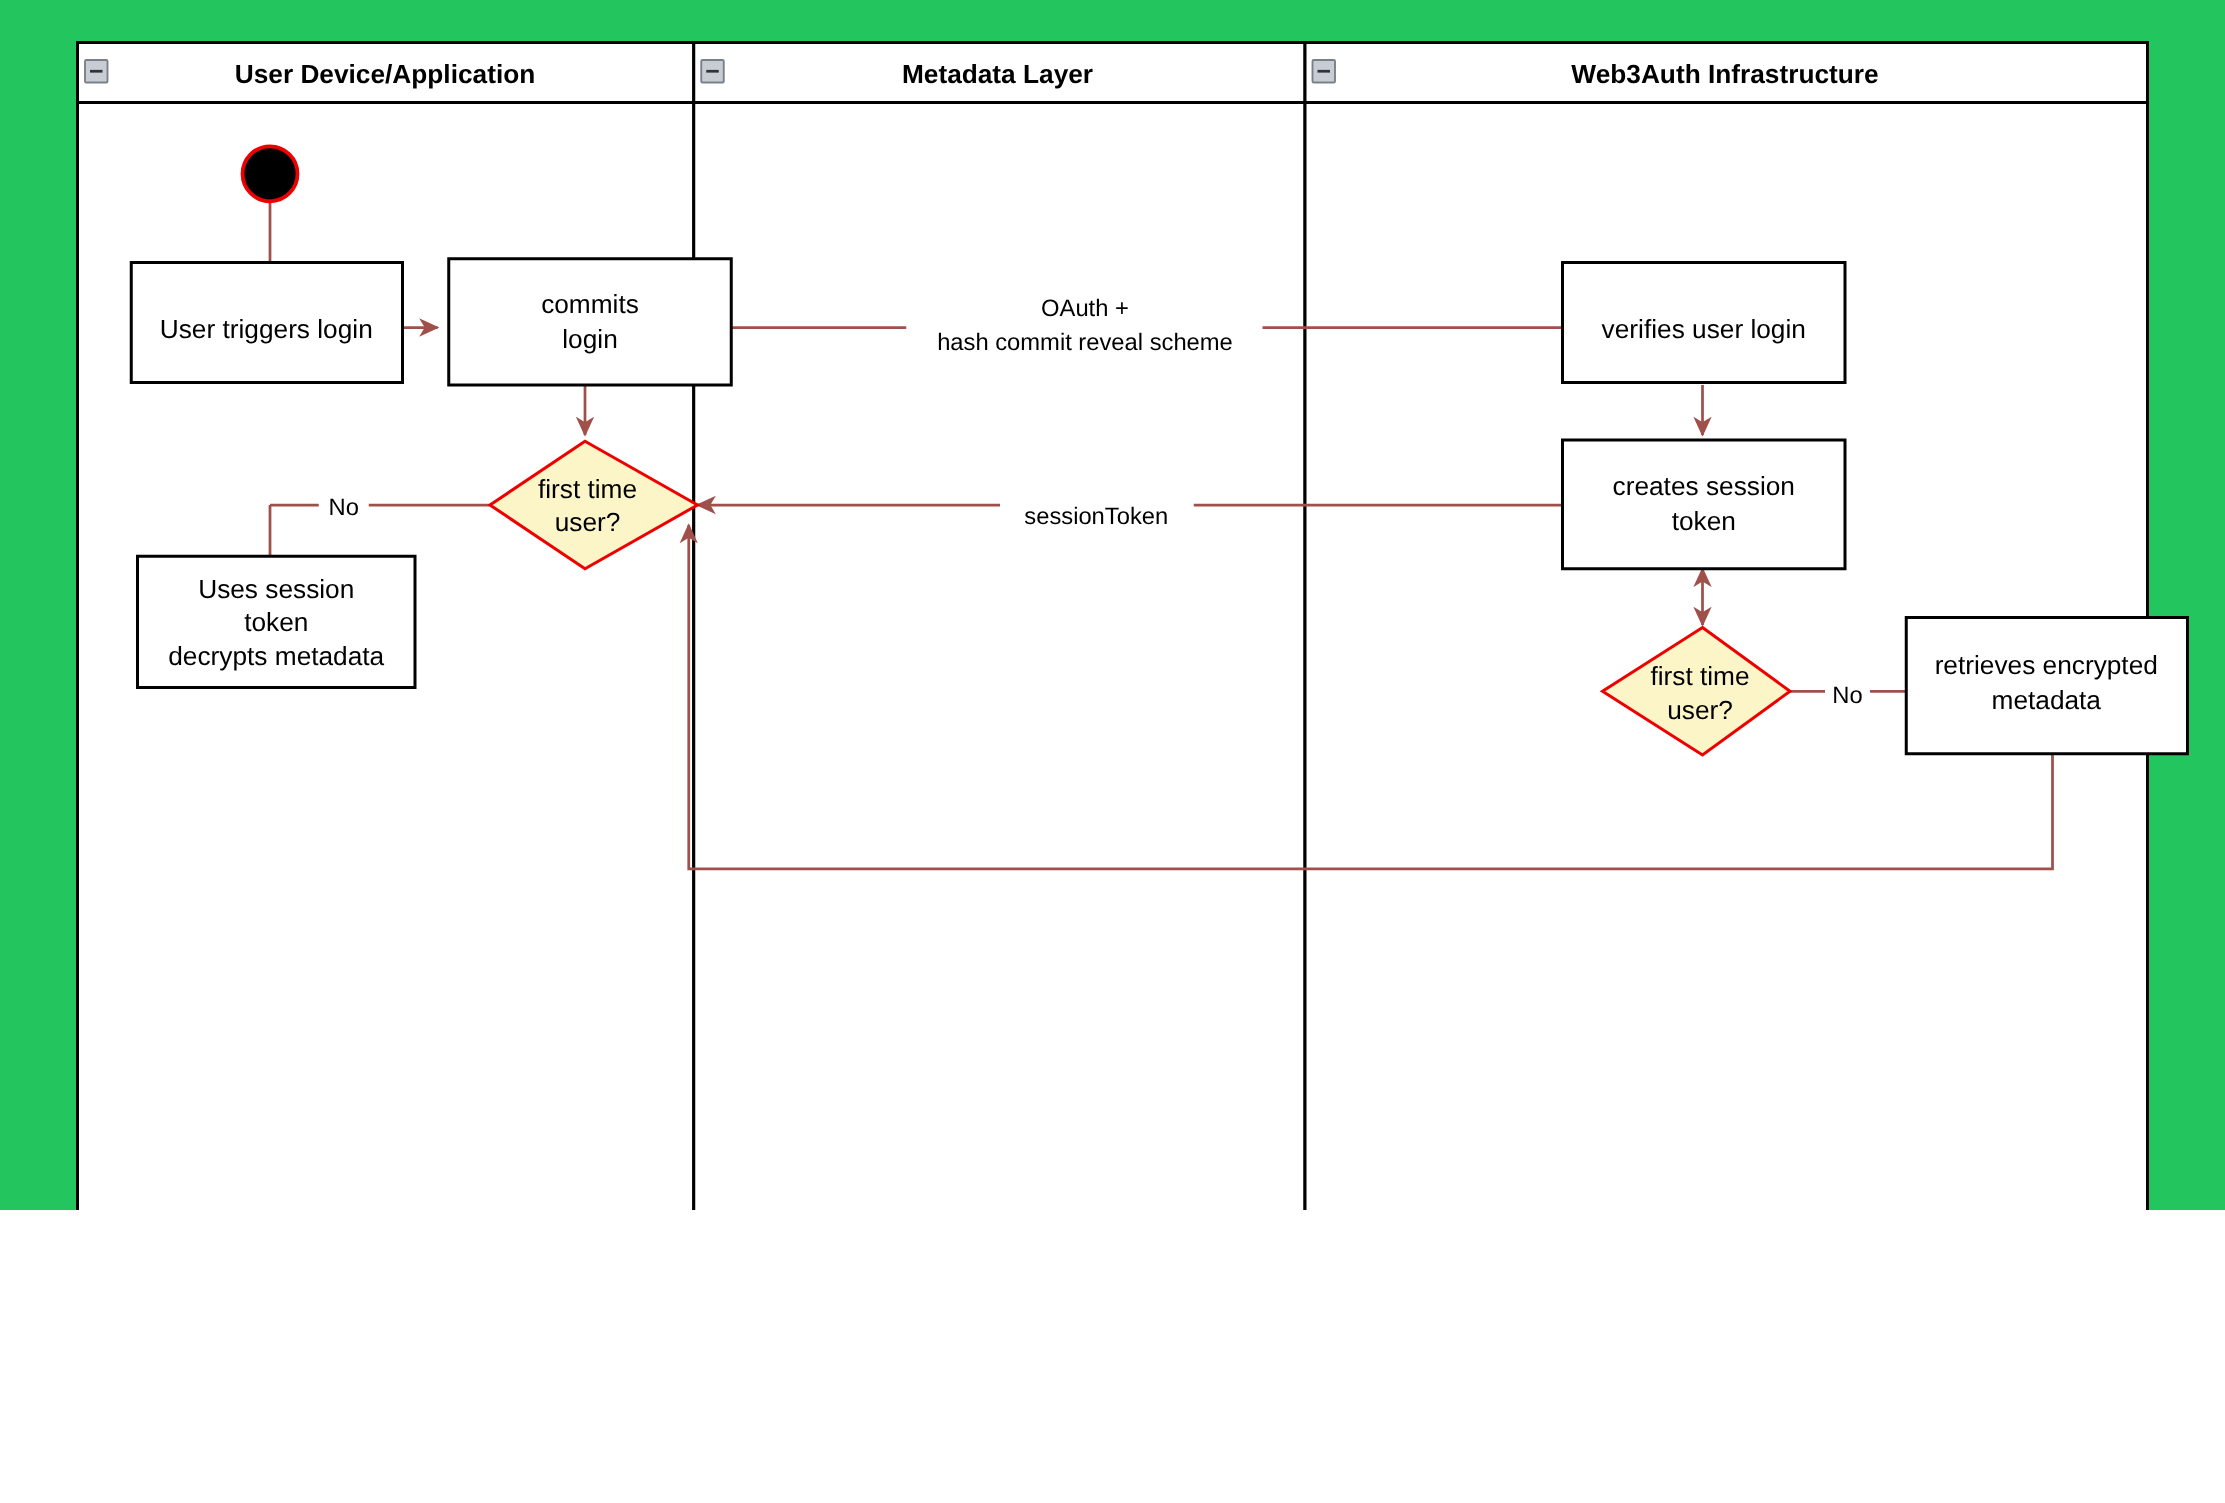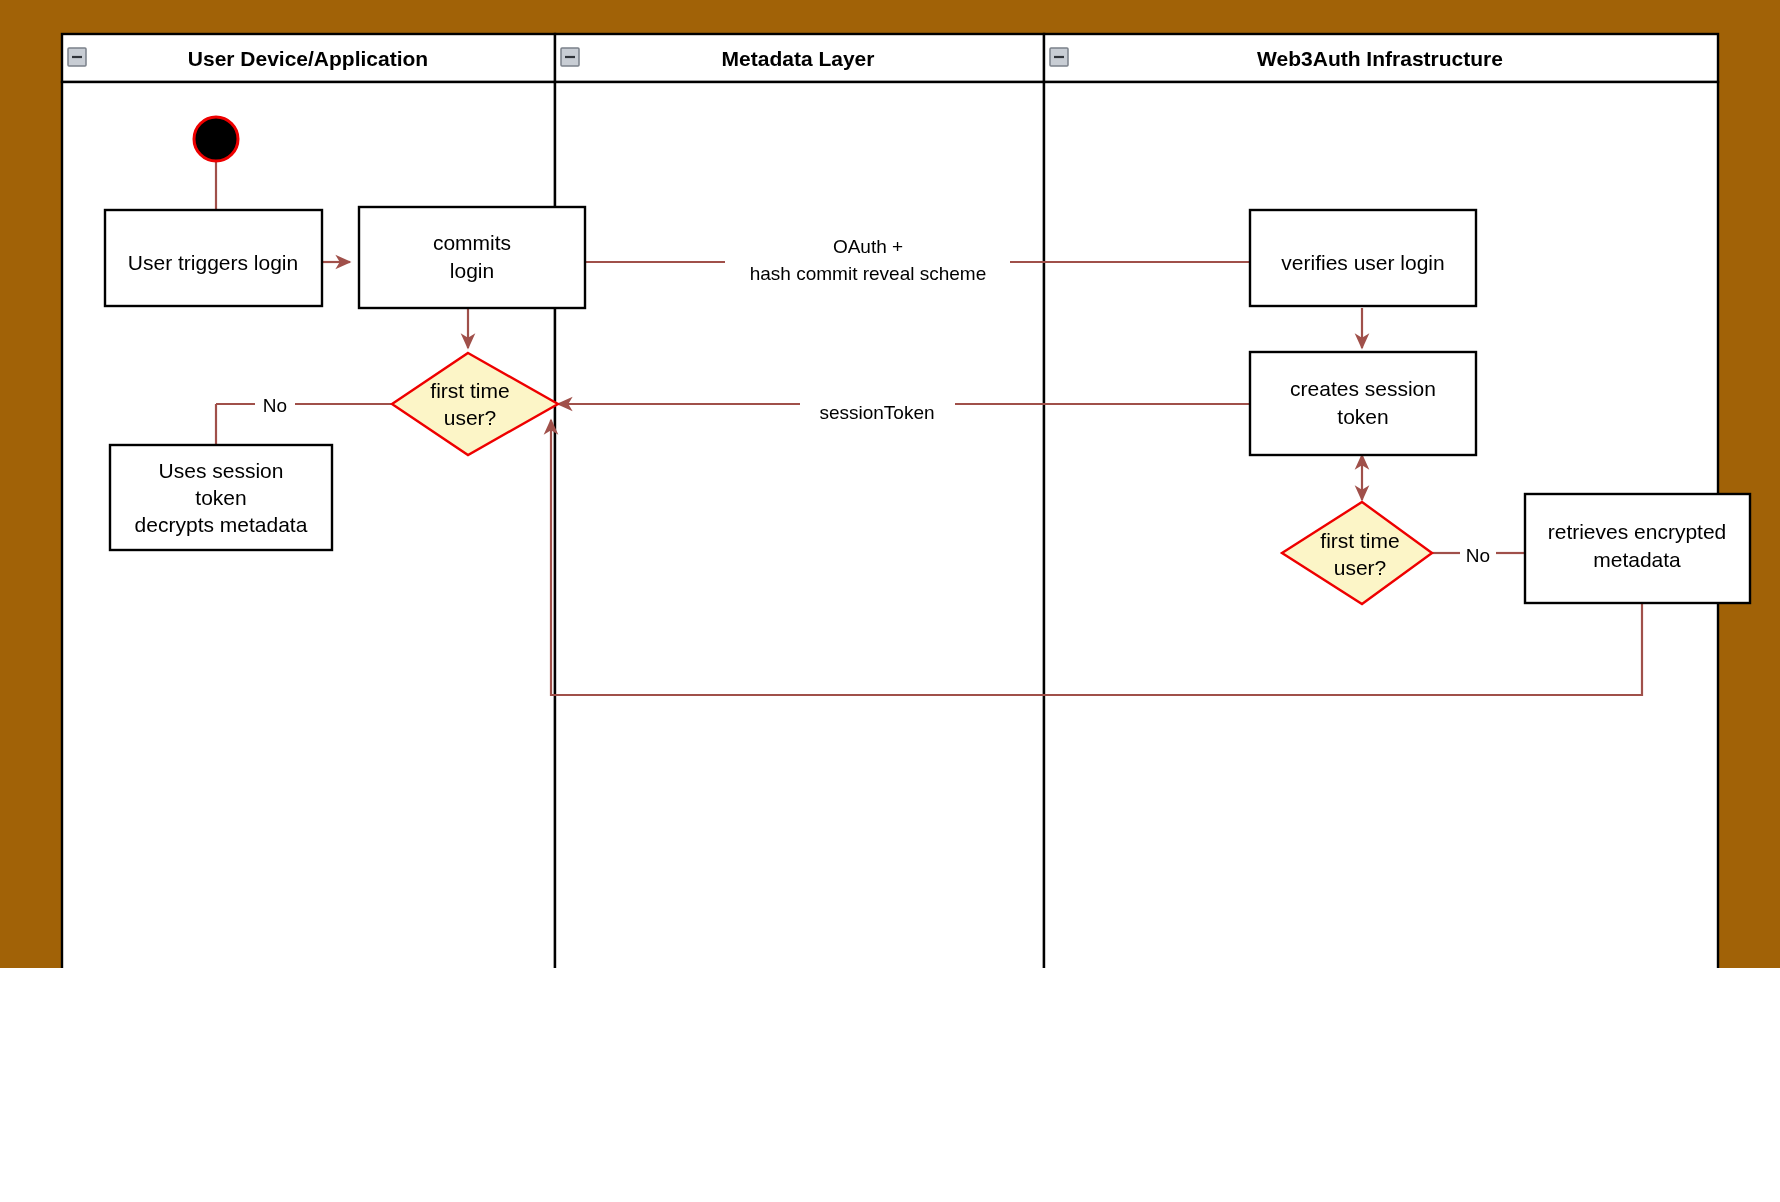--- a/index.html
+++ b/index.html
@@ -5,21 +5,21 @@
   html, body {
     margin: 0;
     padding: 0;
     background: #ffffff;
     font-family: "Liberation Sans", sans-serif;
   }
   #canvas {
     position: relative;
     width: 1780px;
     height: 968px;
-    background: #a16207;
+    background: #22c55e;
     overflow: hidden;
   }
   svg#diagram {
     position: absolute;
     left: 0;
     top: 0;
     width: 1780px;
     height: 1202px;
   }
   .lane-title {

